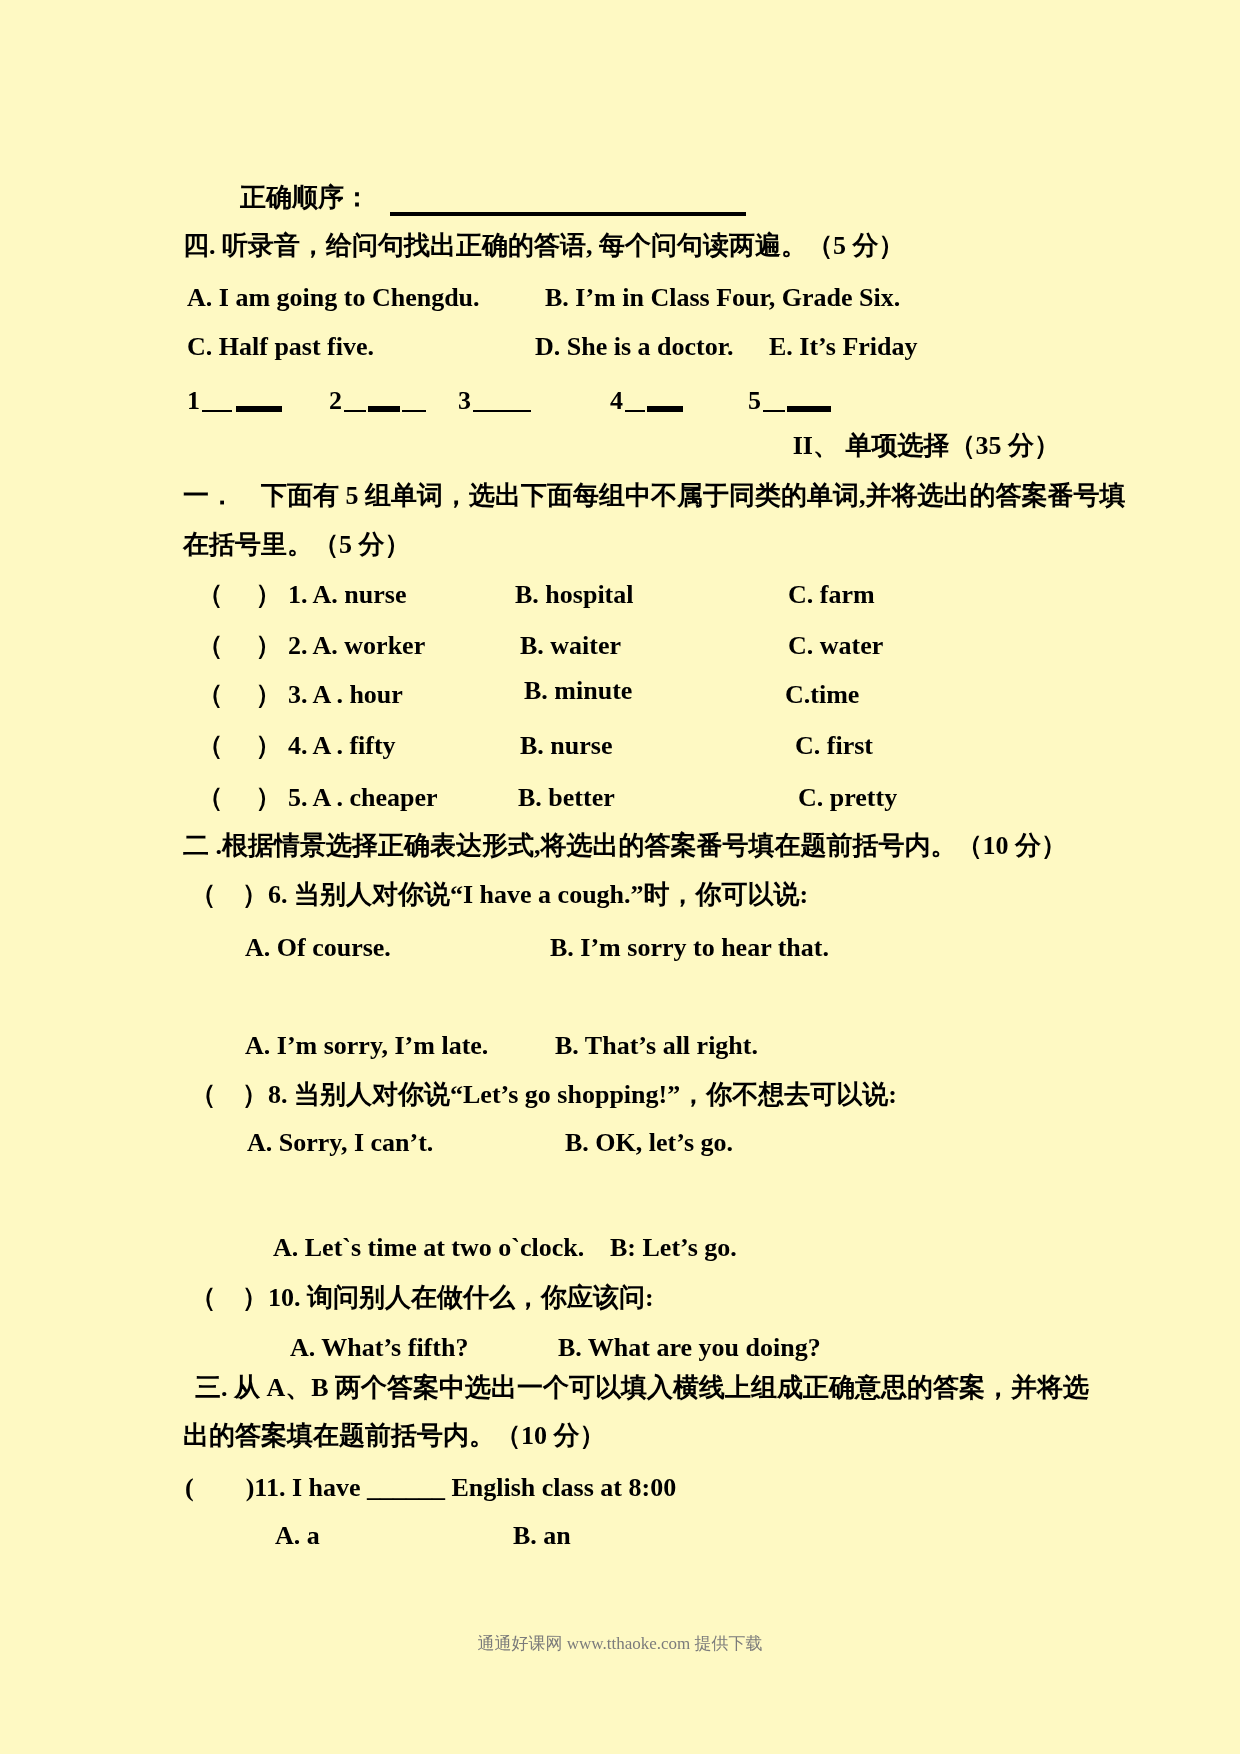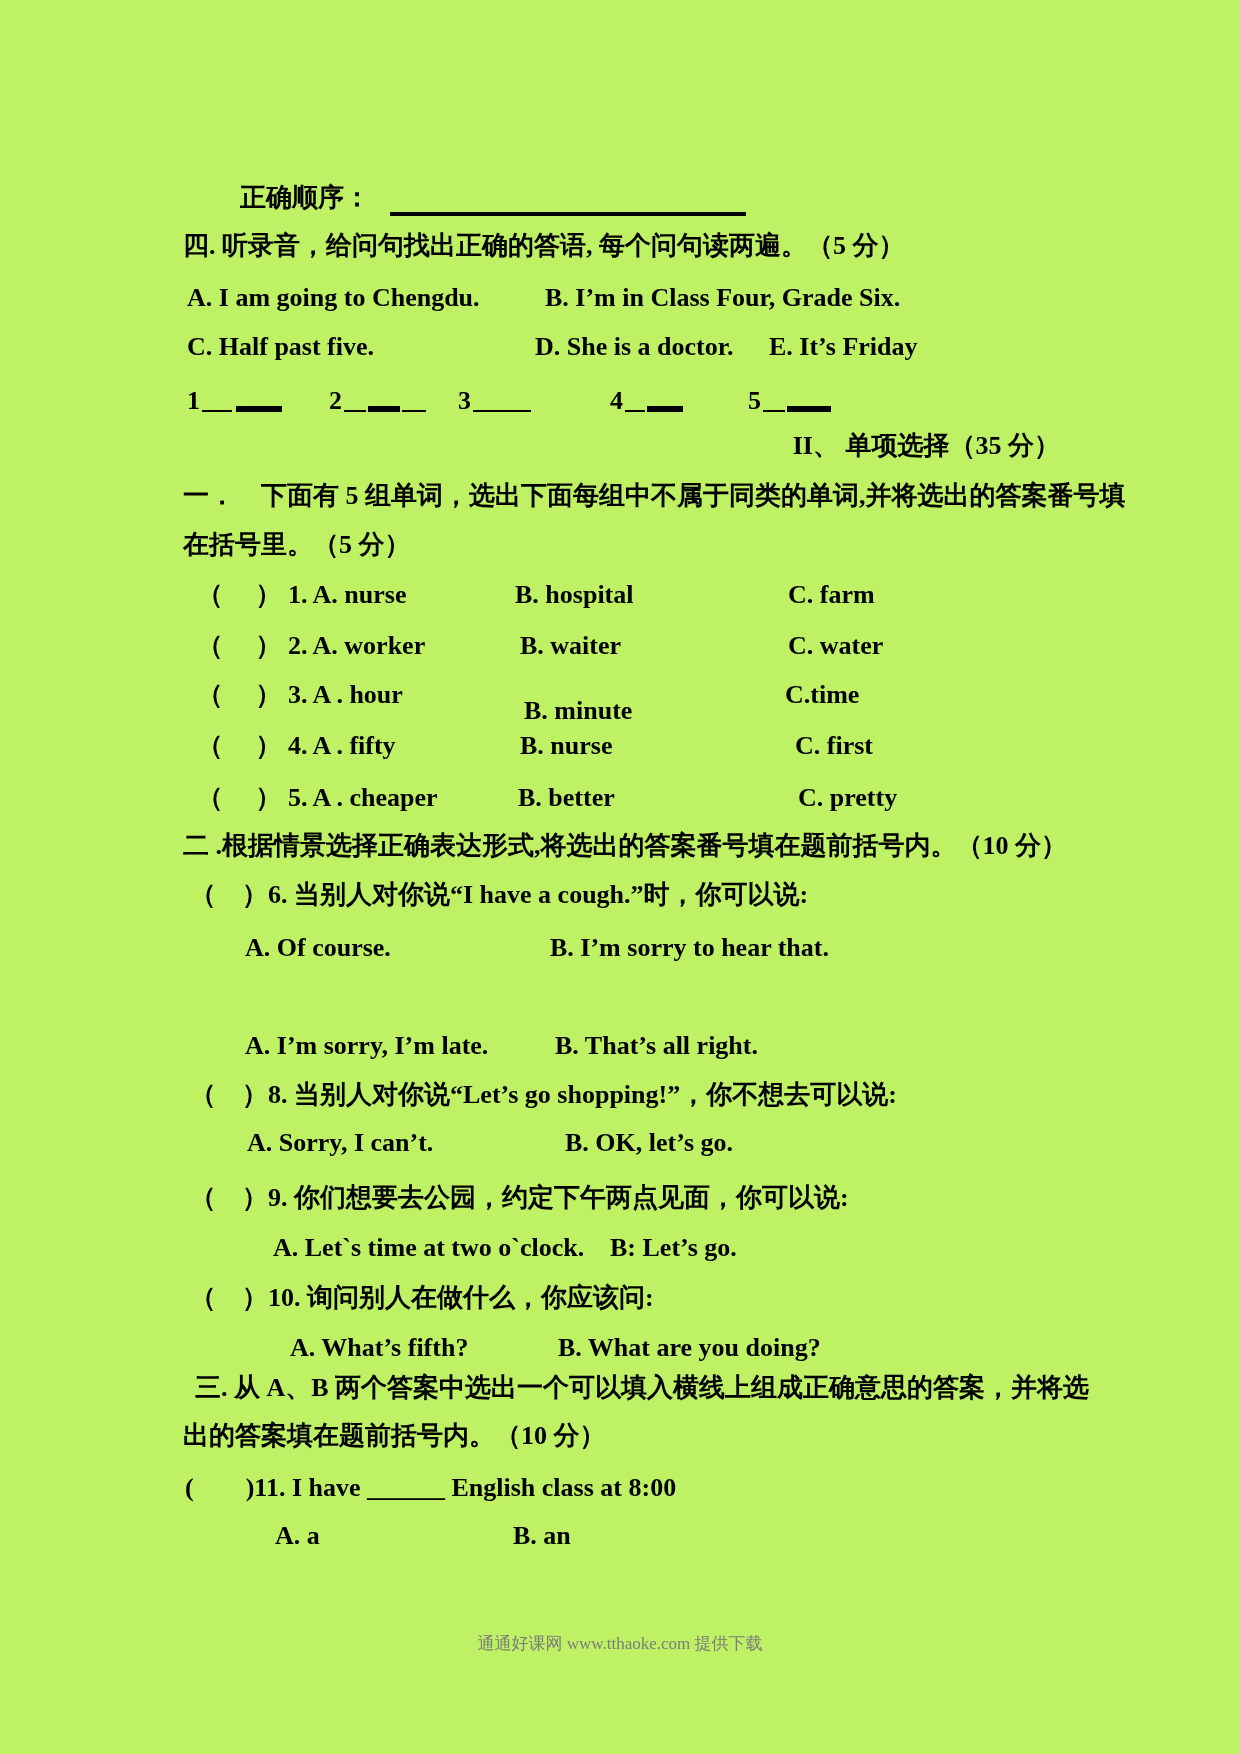--- a/index.html
+++ b/index.html
@@ -1,20 +1,20 @@
 <!DOCTYPE html>
 <html><head>
 <meta charset="utf-8">
 <style>
   html, body { margin: 0; padding: 0; background: #ffffff; }
   #page {
     position: relative;
     width: 1240px;
     height: 1754px;
-    background: #bef264;
+    background: #fef9c3;
     font-family: "Liberation Serif", "DejaVu Serif", serif;
     font-weight: bold;
     font-size: 26px;
     color: #000000;
     overflow: hidden;
   }
   .t {
     position: absolute;
     white-space: nowrap;
     line-height: 1.3;
@@ -91,21 +91,21 @@
   <span class="t" style="top:578px; left:515px">B. hospital</span>
   <span class="t" style="top:578px; left:788px">C. farm</span>
 
   <span class="t" style="top:629px; left:197px">（　 ）</span>
   <span class="t" style="top:629px; left:288px">2. A. worker</span>
   <span class="t" style="top:629px; left:520px">B. waiter</span>
   <span class="t" style="top:629px; left:788px">C. water</span>
 
   <span class="t" style="top:678px; left:197px">（　 ）</span>
   <span class="t" style="top:678px; left:288px">3. A . hour</span>
-  <span class="t" style="top:694px; left:524px">B. minute</span>
+  <span class="t" style="top:674px; left:524px">B. minute</span>
   <span class="t" style="top:678px; left:785px">C.time</span>
 
   <span class="t" style="top:729px; left:197px">（　 ）</span>
   <span class="t" style="top:729px; left:288px">4. A . fifty</span>
   <span class="t" style="top:729px; left:520px">B. nurse</span>
   <span class="t" style="top:729px; left:795px">C. first</span>
 
   <span class="t" style="top:781px; left:197px">（　 ）</span>
   <span class="t" style="top:781px; left:288px">5. A . cheaper</span>
   <span class="t" style="top:781px; left:518px">B. better</span>
@@ -117,21 +117,20 @@
   <span class="t" style="top:931px; left:245px">A. Of course.</span>
   <span class="t" style="top:931px; left:550px">B. I’m sorry to hear that.</span>
 
   <span class="t" style="top:1029px; left:245px">A. I’m sorry, I’m late.</span>
   <span class="t" style="top:1029px; left:555px">B. That’s all right.</span>
 
   <span class="t" style="top:1078px; left:190px">（　）8. 当别人对你说“Let’s go shopping!”，你不想去可以说:</span>
   <span class="t" style="top:1126px; left:247px">A. Sorry, I can’t.</span>
   <span class="t" style="top:1126px; left:565px">B. OK, let’s go.</span>
 
-  <span class="t" style="top:1181px; left:190px">（　）9. 你们想要去公园，约定下午两点见面，你可以说:</span>
   <span class="t" style="top:1231px; left:273px">A. Let`s time at two o`clock.</span>
   <span class="t" style="top:1231px; left:610px">B: Let’s go.</span>
 
   <span class="t" style="top:1281px; left:190px">（　）10. 询问别人在做什么，你应该问:</span>
   <span class="t" style="top:1331px; left:290px">A. What’s fifth?</span>
   <span class="t" style="top:1331px; left:558px">B. What are you doing?</span>
 
   <span class="t" style="top:1371px; left:195px">三. 从 A、B 两个答案中选出一个可以填入横线上组成正确意思的答案，并将选</span>
   <span class="t" style="top:1419px; left:183px">出的答案填在题前括号内。（10 分）</span>
 

